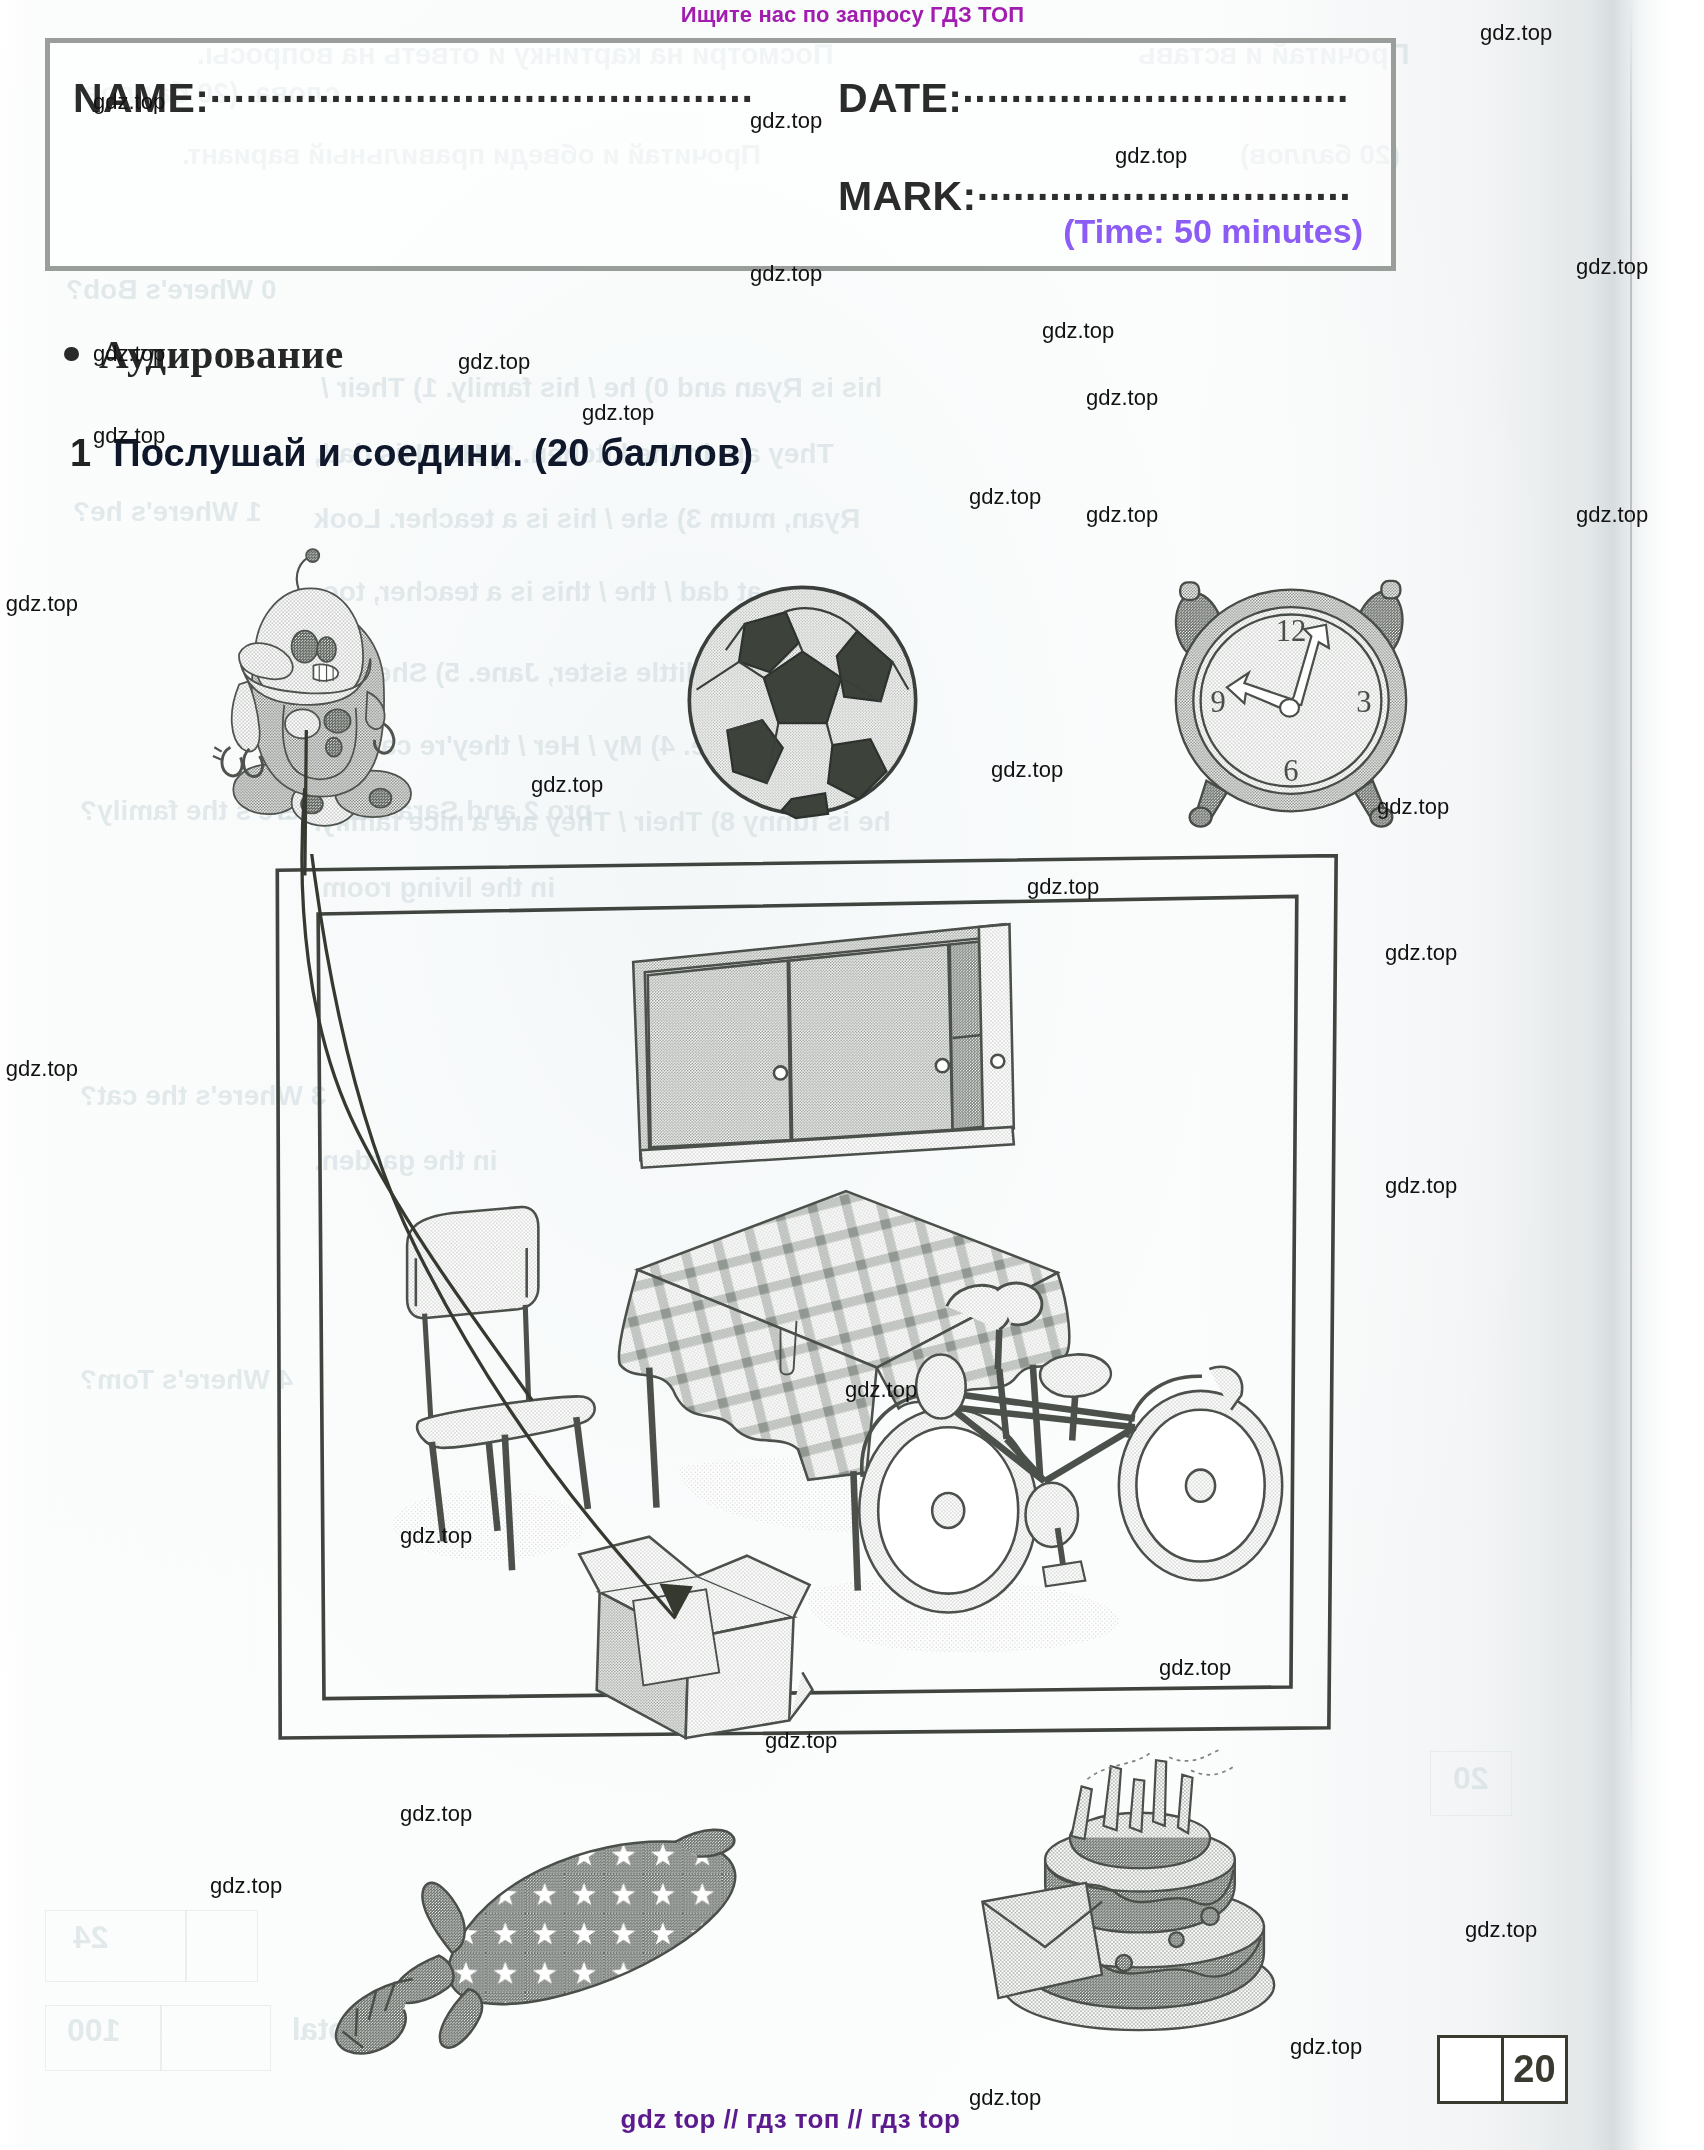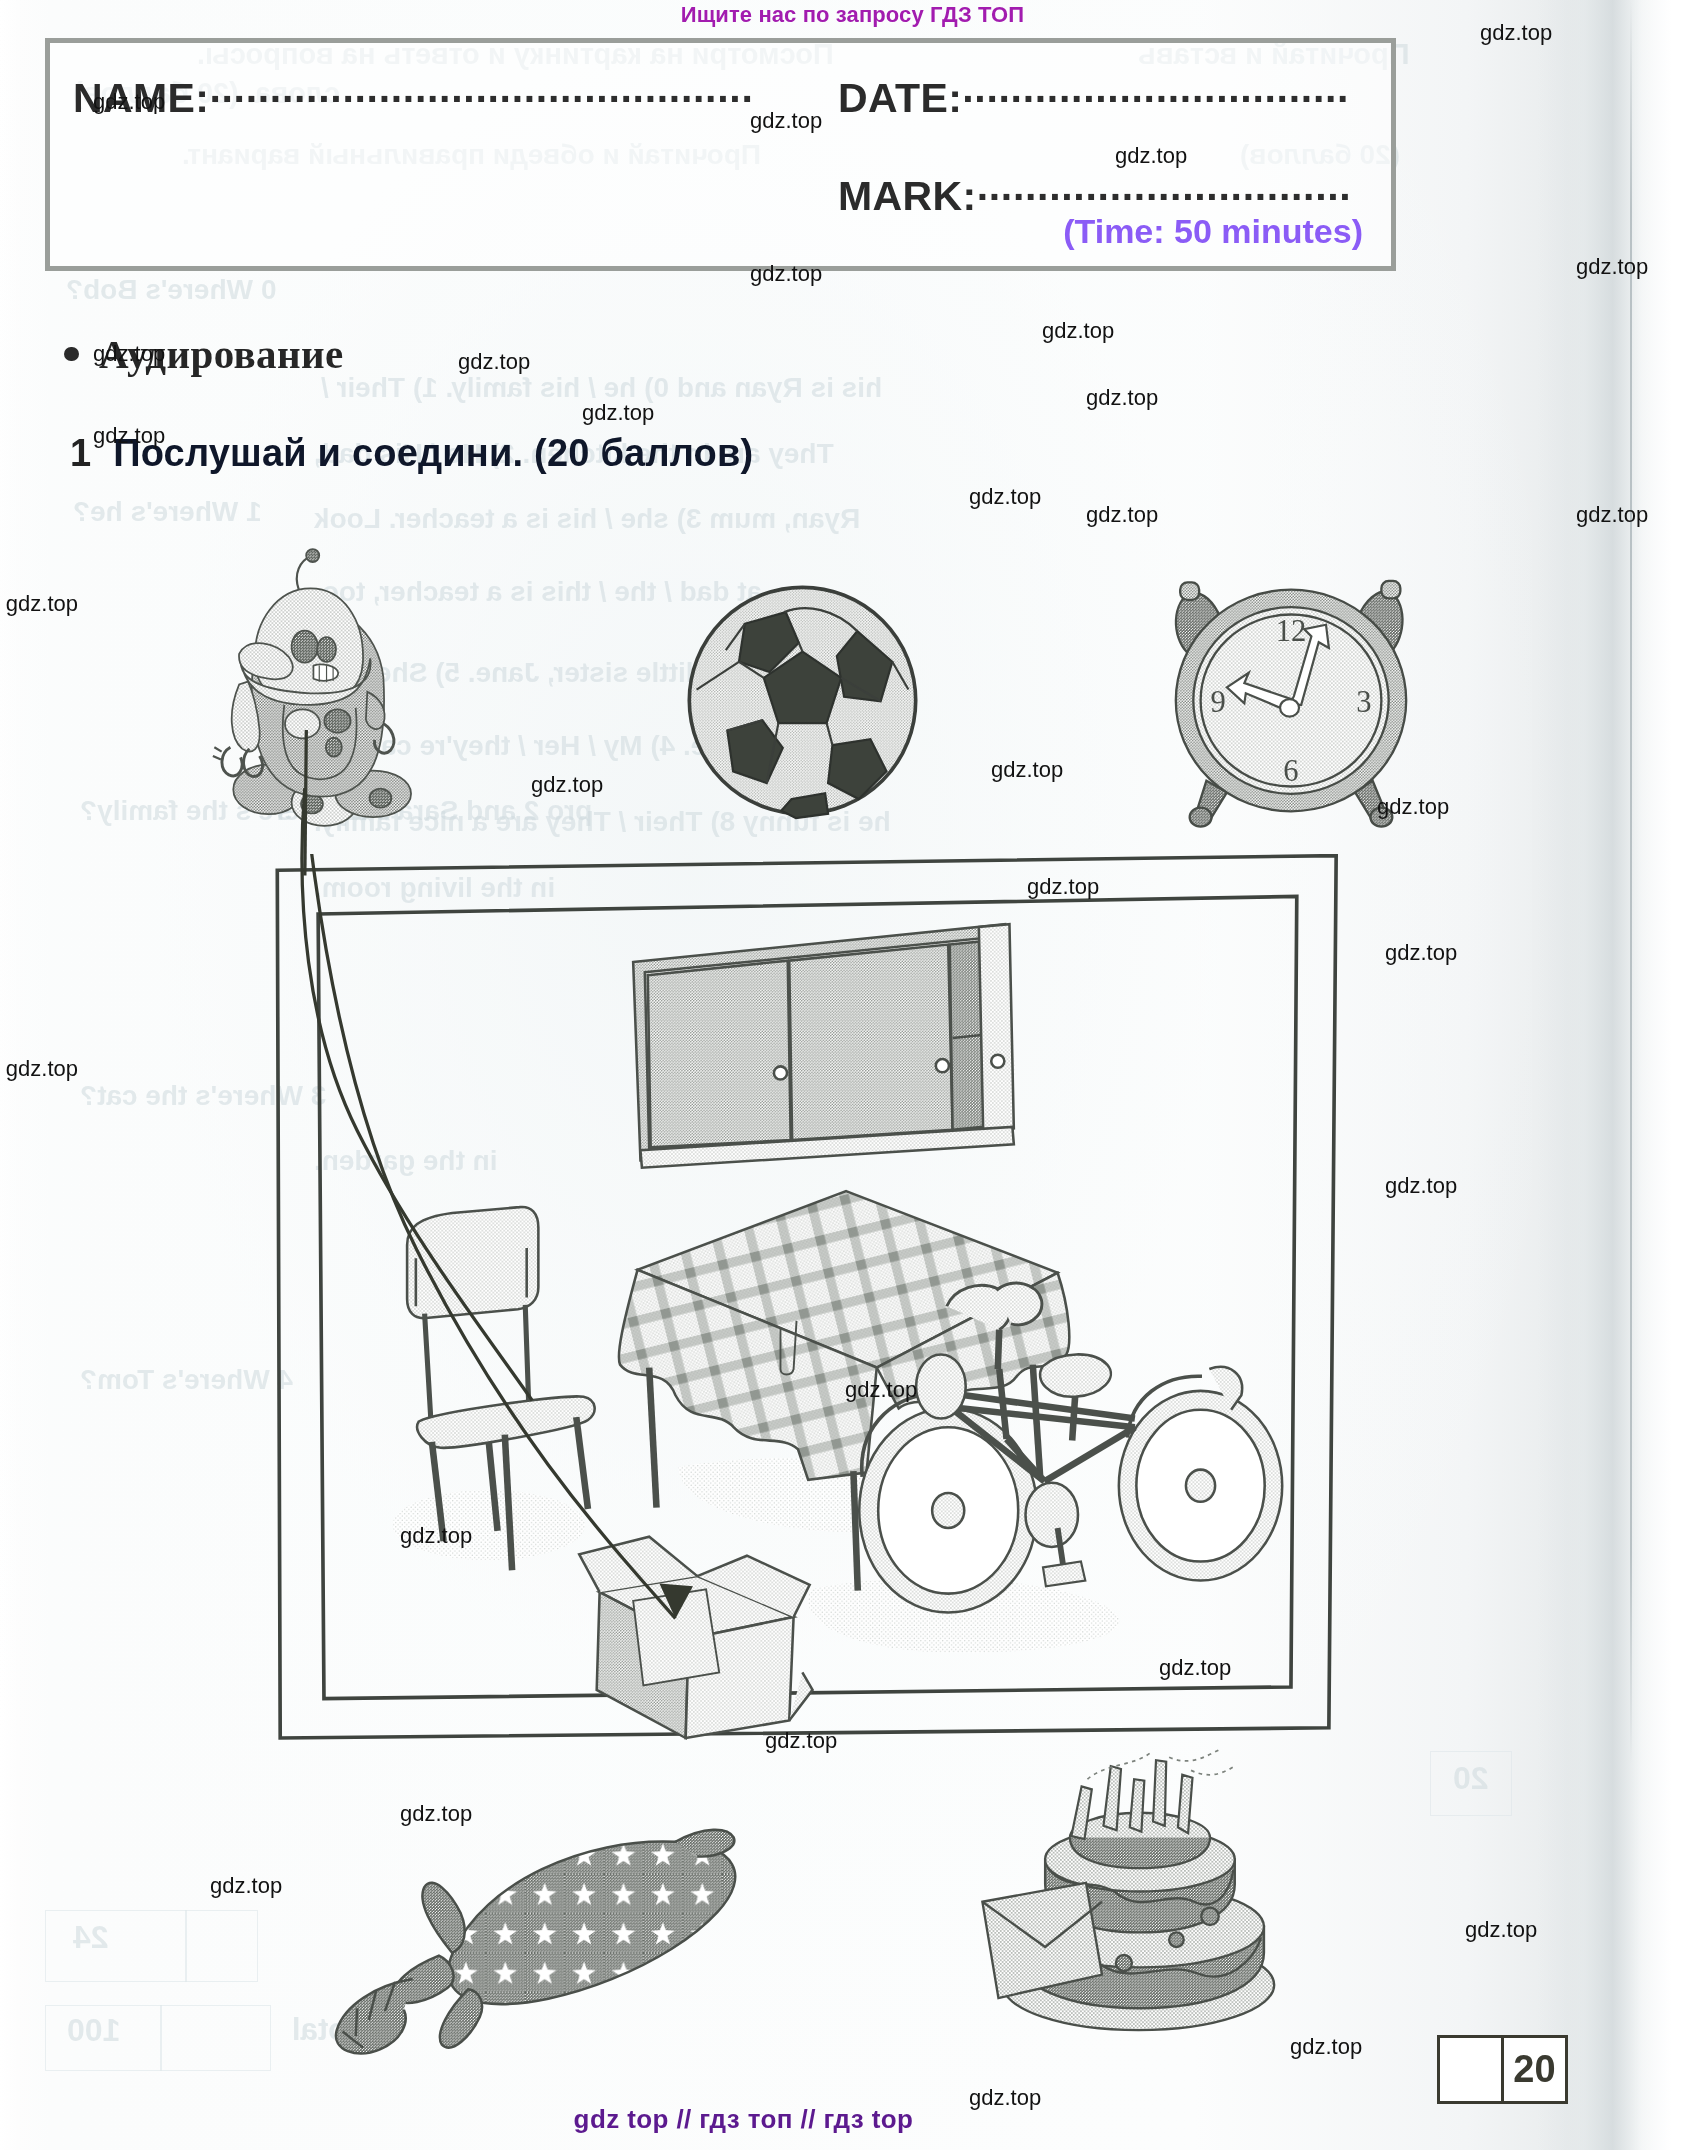--- a/index.html
+++ b/index.html
@@ -132,21 +132,21 @@
   #score-value{
     flex:1;display:flex;align-items:center;justify-content:center;
     font-size:38px;font-weight:bold;color:#3a3a30;
     font-family:"Liberation Sans", sans-serif;
   }
 
   
   #footer{
     position:absolute;left:0;bottom:16px;width:1487px;text-align:center;
     color:#5c1a8f;font-size:26px;font-weight:bold;
-    font-family:"Liberation Sans", sans-serif;letter-spacing:0.4px;
+    font-family:"Liberation Sans", sans-serif;letter-spacing:0.4px;padding-left:47px;
   }
 
   
   .wm{
     position:absolute;color:#121212;font-size:22px;
     font-family:"Liberation Sans", sans-serif;white-space:nowrap;
     pointer-events:none;user-select:none;
   }
 </style>
 </head>

